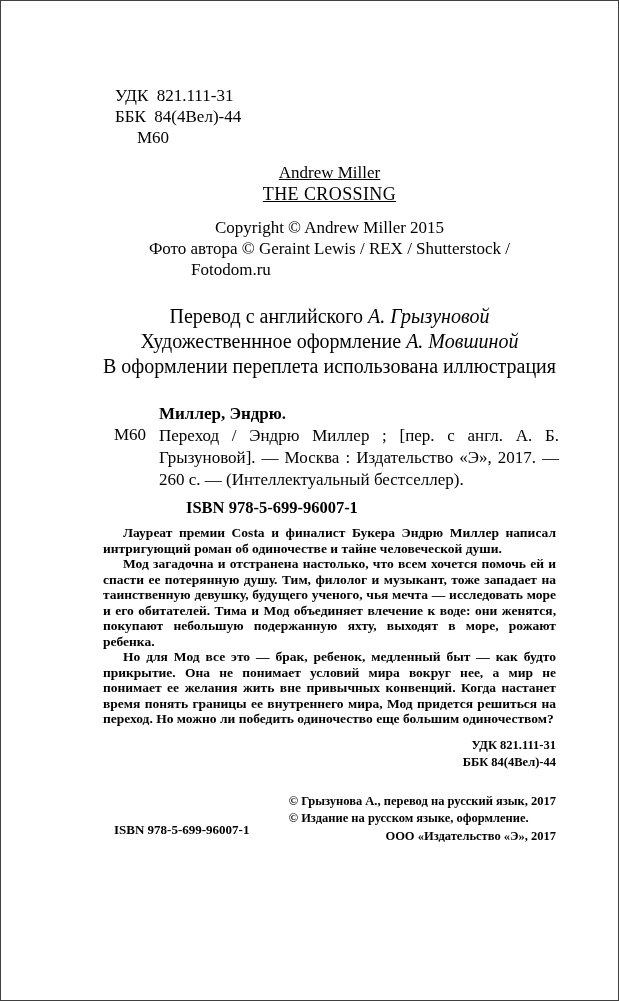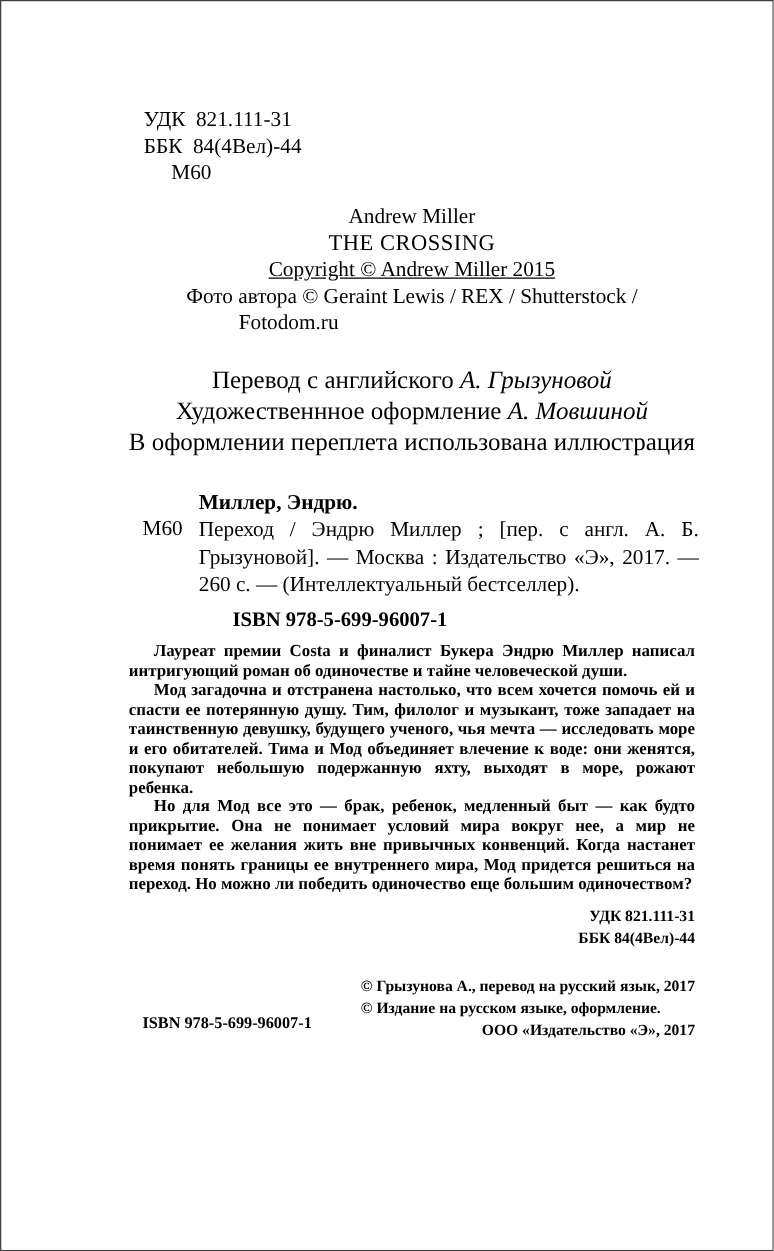--- a/index.html
+++ b/index.html
@@ -18,25 +18,25 @@
     position: relative;
   }
 
   
   .codes { font-size: 17px; line-height: 21px; padding-left: 12px; }
   .codes .line { white-space: pre; }
   .codes .mark { padding-left: 22px; }
 
   
   .center { text-align: center; }
-  .title-block { margin-top: 14px; font-size: 17px; line-height: 21px; }
+  .title-block { margin-top: 14px; font-size: 17px; line-height: 21px; text-decoration: underline; }
   .title-en { font-size: 18px; letter-spacing: 0.4px; margin-top: 1px; }
 
   
-  .copyright-line { font-size: 17px; line-height: 21px; text-decoration: underline; }
+  .copyright-line { margin-top: 12px; font-size: 17px; line-height: 21px; }
   .photo1 { font-size: 17px; line-height: 21px; }
   .photo2 { font-size: 17px; line-height: 21px; text-align: left; padding-left: 88px; }
   .credits-ru { margin-top: 24px; font-size: 20px; line-height: 25px; }
   .ital { font-style: italic; }
 
   
   .catalog { margin-top: 24px; margin-left: 56px; position: relative; width: 400px; }
   .catalog-author { font-weight: bold; font-size: 17px; line-height: 22px; }
   .catalog-mark { position: absolute; left: -45px; top: 22px; font-size: 17px; }
   .catalog-entry { font-size: 17px; line-height: 22px; text-align: justify; }

